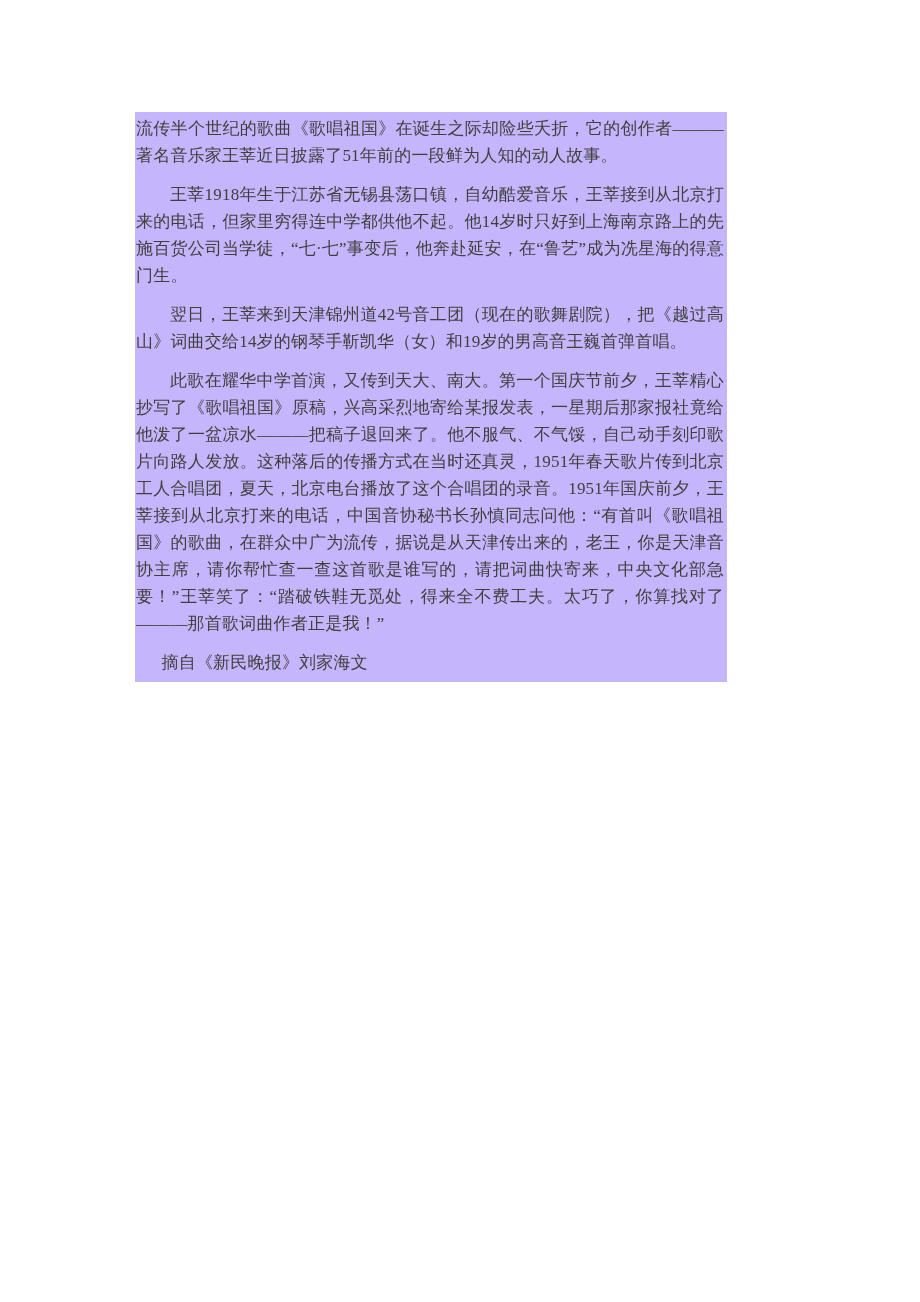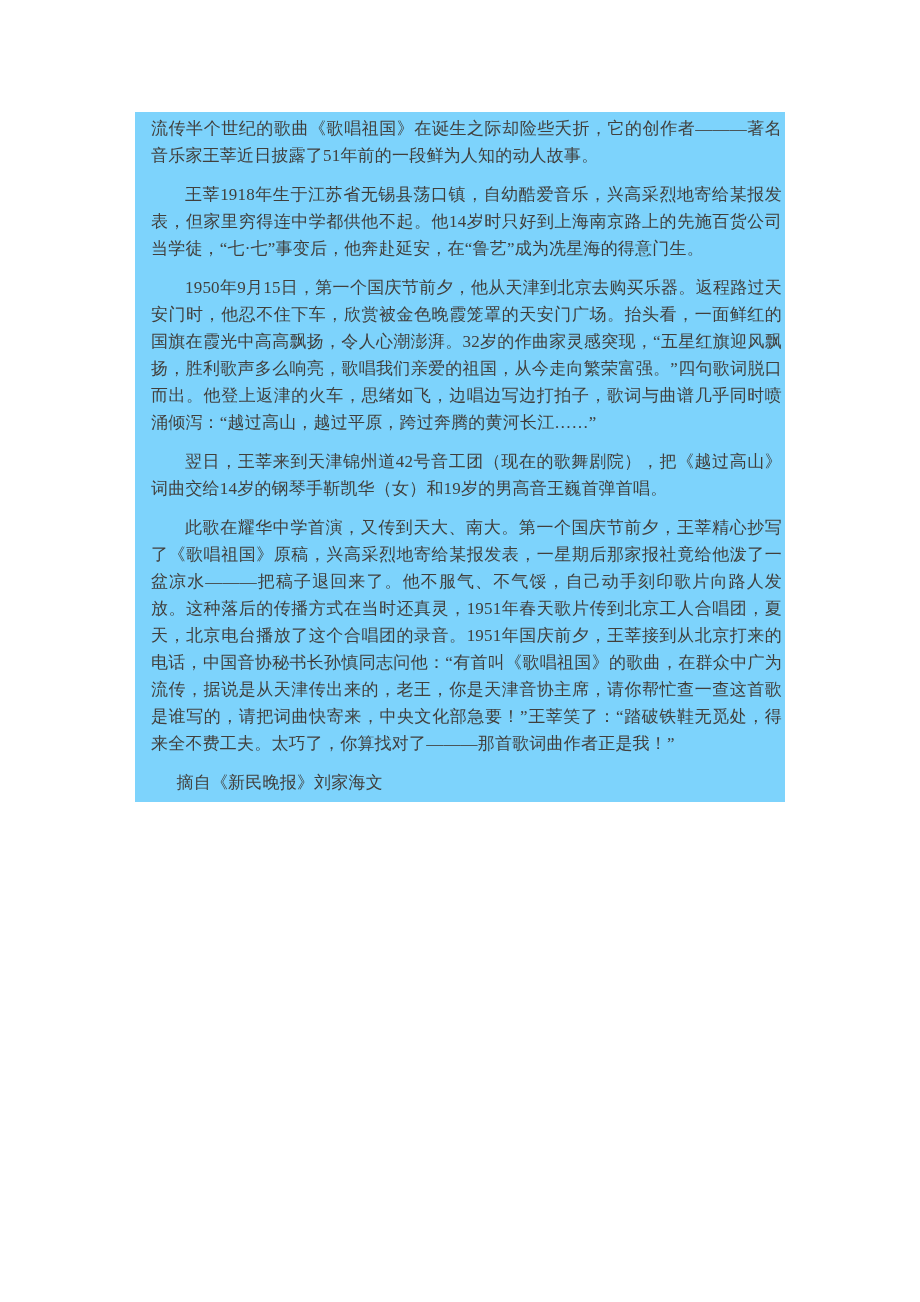--- a/index.html
+++ b/index.html
@@ -11,24 +11,24 @@
   body {
     position: relative;
     width: 920px;
     height: 1302px;
     overflow: hidden;
   }
   .article-panel {
     position: absolute;
     left: 135px;
     top: 112px;
-    width: 650px;
+    width: 592px;
     box-sizing: border-box;
-    padding: 3px 3px 6px 16px;
-    background: #7dd3fc;
+    padding: 3px 3px 6px 1px;
+    background: #c4b5fd;
   }
   .article-panel p {
     margin: 0 0 12px 0;
     font-size: 17px;
     line-height: 27px;
     color: #413f3c;
     text-align: justify;
     letter-spacing: 0.2px;
   }
   .article-panel p.indent {
@@ -37,18 +37,17 @@
   .article-panel p.footer-line {
     text-indent: 1.5em;
     margin-bottom: 0;
   }
 </style>
 </head>
 <body>
 
 <div class="article-panel">
   <p>流传半个世纪的歌曲《歌唱祖国》在诞生之际却险些夭折，它的创作者———著名音乐家王莘近日披露了51年前的一段鲜为人知的动人故事。</p>
-  <p class="indent">王莘1918年生于江苏省无锡县荡口镇，自幼酷爱音乐，兴高采烈地寄给某报发表，但家里穷得连中学都供他不起。他14岁时只好到上海南京路上的先施百货公司当学徒，“七·七”事变后，他奔赴延安，在“鲁艺”成为冼星海的得意门生。</p>
-  <p class="indent">1950年9月15日，第一个国庆节前夕，他从天津到北京去购买乐器。返程路过天安门时，他忍不住下车，欣赏被金色晚霞笼罩的天安门广场。抬头看，一面鲜红的国旗在霞光中高高飘扬，令人心潮澎湃。32岁的作曲家灵感突现，“五星红旗迎风飘扬，胜利歌声多么响亮，歌唱我们亲爱的祖国，从今走向繁荣富强。”四句歌词脱口而出。他登上返津的火车，思绪如飞，边唱边写边打拍子，歌词与曲谱几乎同时喷涌倾泻：“越过高山，越过平原，跨过奔腾的黄河长江……”</p>
+  <p class="indent">王莘1918年生于江苏省无锡县荡口镇，自幼酷爱音乐，王莘接到从北京打来的电话，但家里穷得连中学都供他不起。他14岁时只好到上海南京路上的先施百货公司当学徒，“七·七”事变后，他奔赴延安，在“鲁艺”成为冼星海的得意门生。</p>
   <p class="indent">翌日，王莘来到天津锦州道42号音工团（现在的歌舞剧院），把《越过高山》词曲交给14岁的钢琴手靳凯华（女）和19岁的男高音王巍首弹首唱。</p>
   <p class="indent">此歌在耀华中学首演，又传到天大、南大。第一个国庆节前夕，王莘精心抄写了《歌唱祖国》原稿，兴高采烈地寄给某报发表，一星期后那家报社竟给他泼了一盆凉水———把稿子退回来了。他不服气、不气馁，自己动手刻印歌片向路人发放。这种落后的传播方式在当时还真灵，1951年春天歌片传到北京工人合唱团，夏天，北京电台播放了这个合唱团的录音。1951年国庆前夕，王莘接到从北京打来的电话，中国音协秘书长孙慎同志问他：“有首叫《歌唱祖国》的歌曲，在群众中广为流传，据说是从天津传出来的，老王，你是天津音协主席，请你帮忙查一查这首歌是谁写的，请把词曲快寄来，中央文化部急要！”王莘笑了：“踏破铁鞋无觅处，得来全不费工夫。太巧了，你算找对了———那首歌词曲作者正是我！”</p>
   <p class="footer-line">摘自《新民晚报》刘家海文</p>
 </div>
 
 </body></html>

